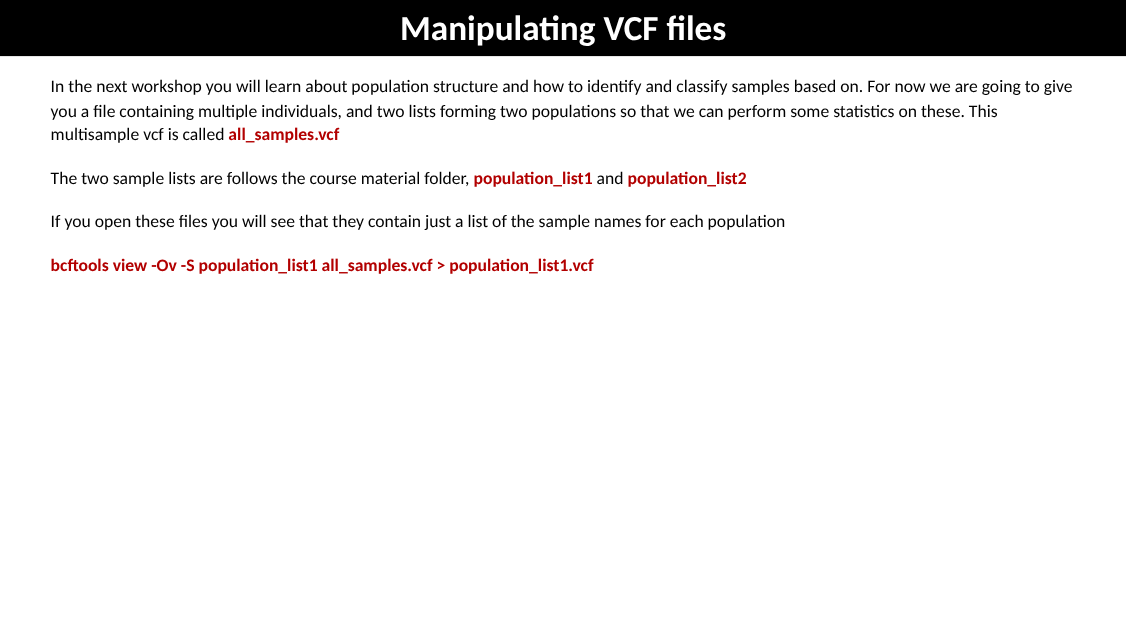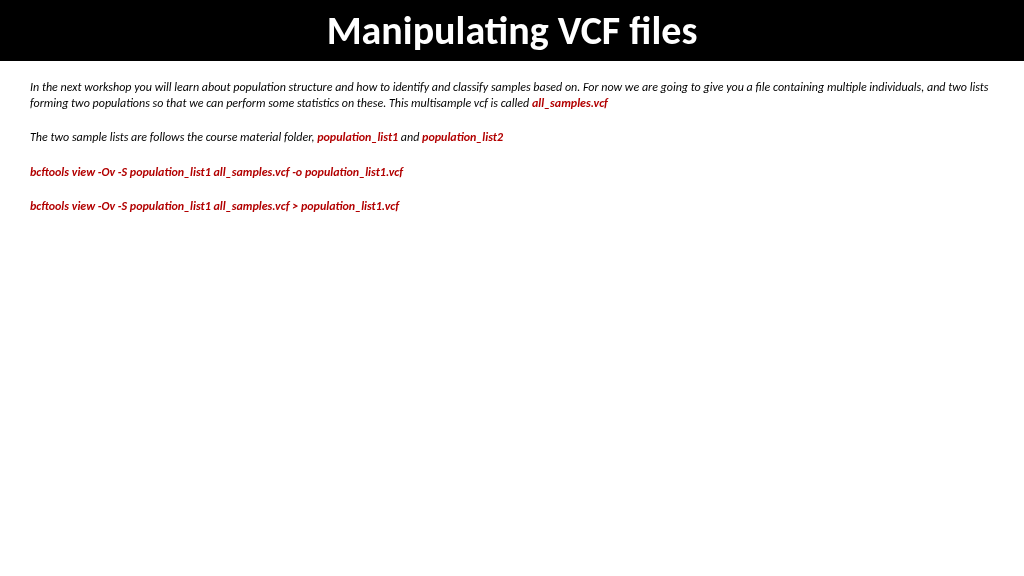--- a/index.html
+++ b/index.html
@@ -11,29 +11,28 @@
       font-family: Calibri, Arial, sans-serif;
       width: 1024px;
       height: 576px;
       background: #fff;
     }
     .header {
       background: #000;
       color: #fff;
       text-align: center;
       padding: 6px 0;
-      font-size: 40px;
+      font-size: 32px;
       font-weight: bold;
     }
     .content {
-      padding: 18px 30px;
-      font-size: 12px;
+      padding: 18px 46px;
+      font-size: 16px;
       line-height: 1.35;
       color: #000;
-      font-style: italic;
     }
     .para {
       margin-bottom: 18px;
     }
     .red {
       color: #b20000;
       font-weight: bold;
     }
     .cmd-block {
       margin-bottom: 18px;
@@ -54,24 +53,24 @@
 <div class="content">
 
   <div class="para">
     <span>In the next workshop you will learn about population structure and how to identify and classify samples based on. For now we are going to give you a file containing multiple individuals, and two lists forming two populations so that we can perform some statistics on these. This multisample vcf is called </span><span class="red">all_samples.vcf</span>
   </div>
 
   <div class="para">
     <span>The two sample lists are follows the course material folder, </span><span class="red">population_list1</span><span> and </span><span class="red">population_list2</span>
   </div>
 
+  <div class="para">If you open these files you will see that they contain just a list of the sample names for each population</div>
 
 
   <div class="cmd-block">
-    <div class="cmd-line">bcftools view -Ov -S population_list1 all_samples.vcf -o population_list1.vcf</div>
   </div>
 
   <div class="cmd-block">
     <div class="cmd-line">bcftools view -Ov -S population_list1 all_samples.vcf &gt; population_list1.vcf</div>
   </div>
 
 
 
 </div>
 

